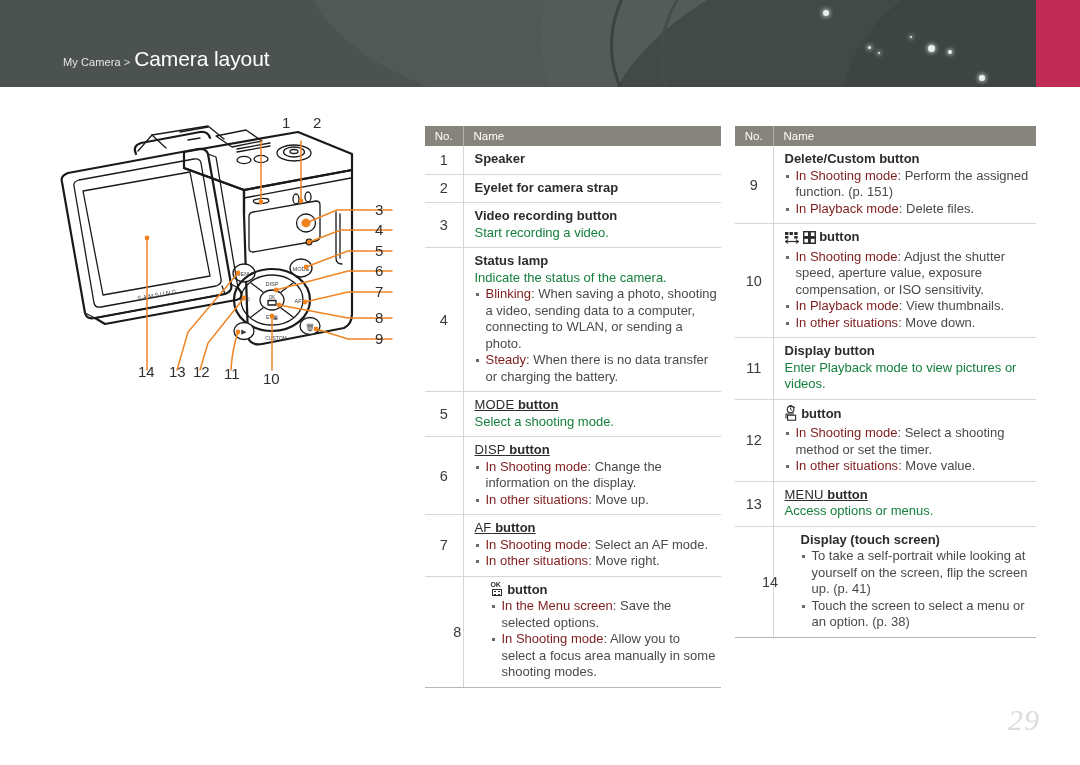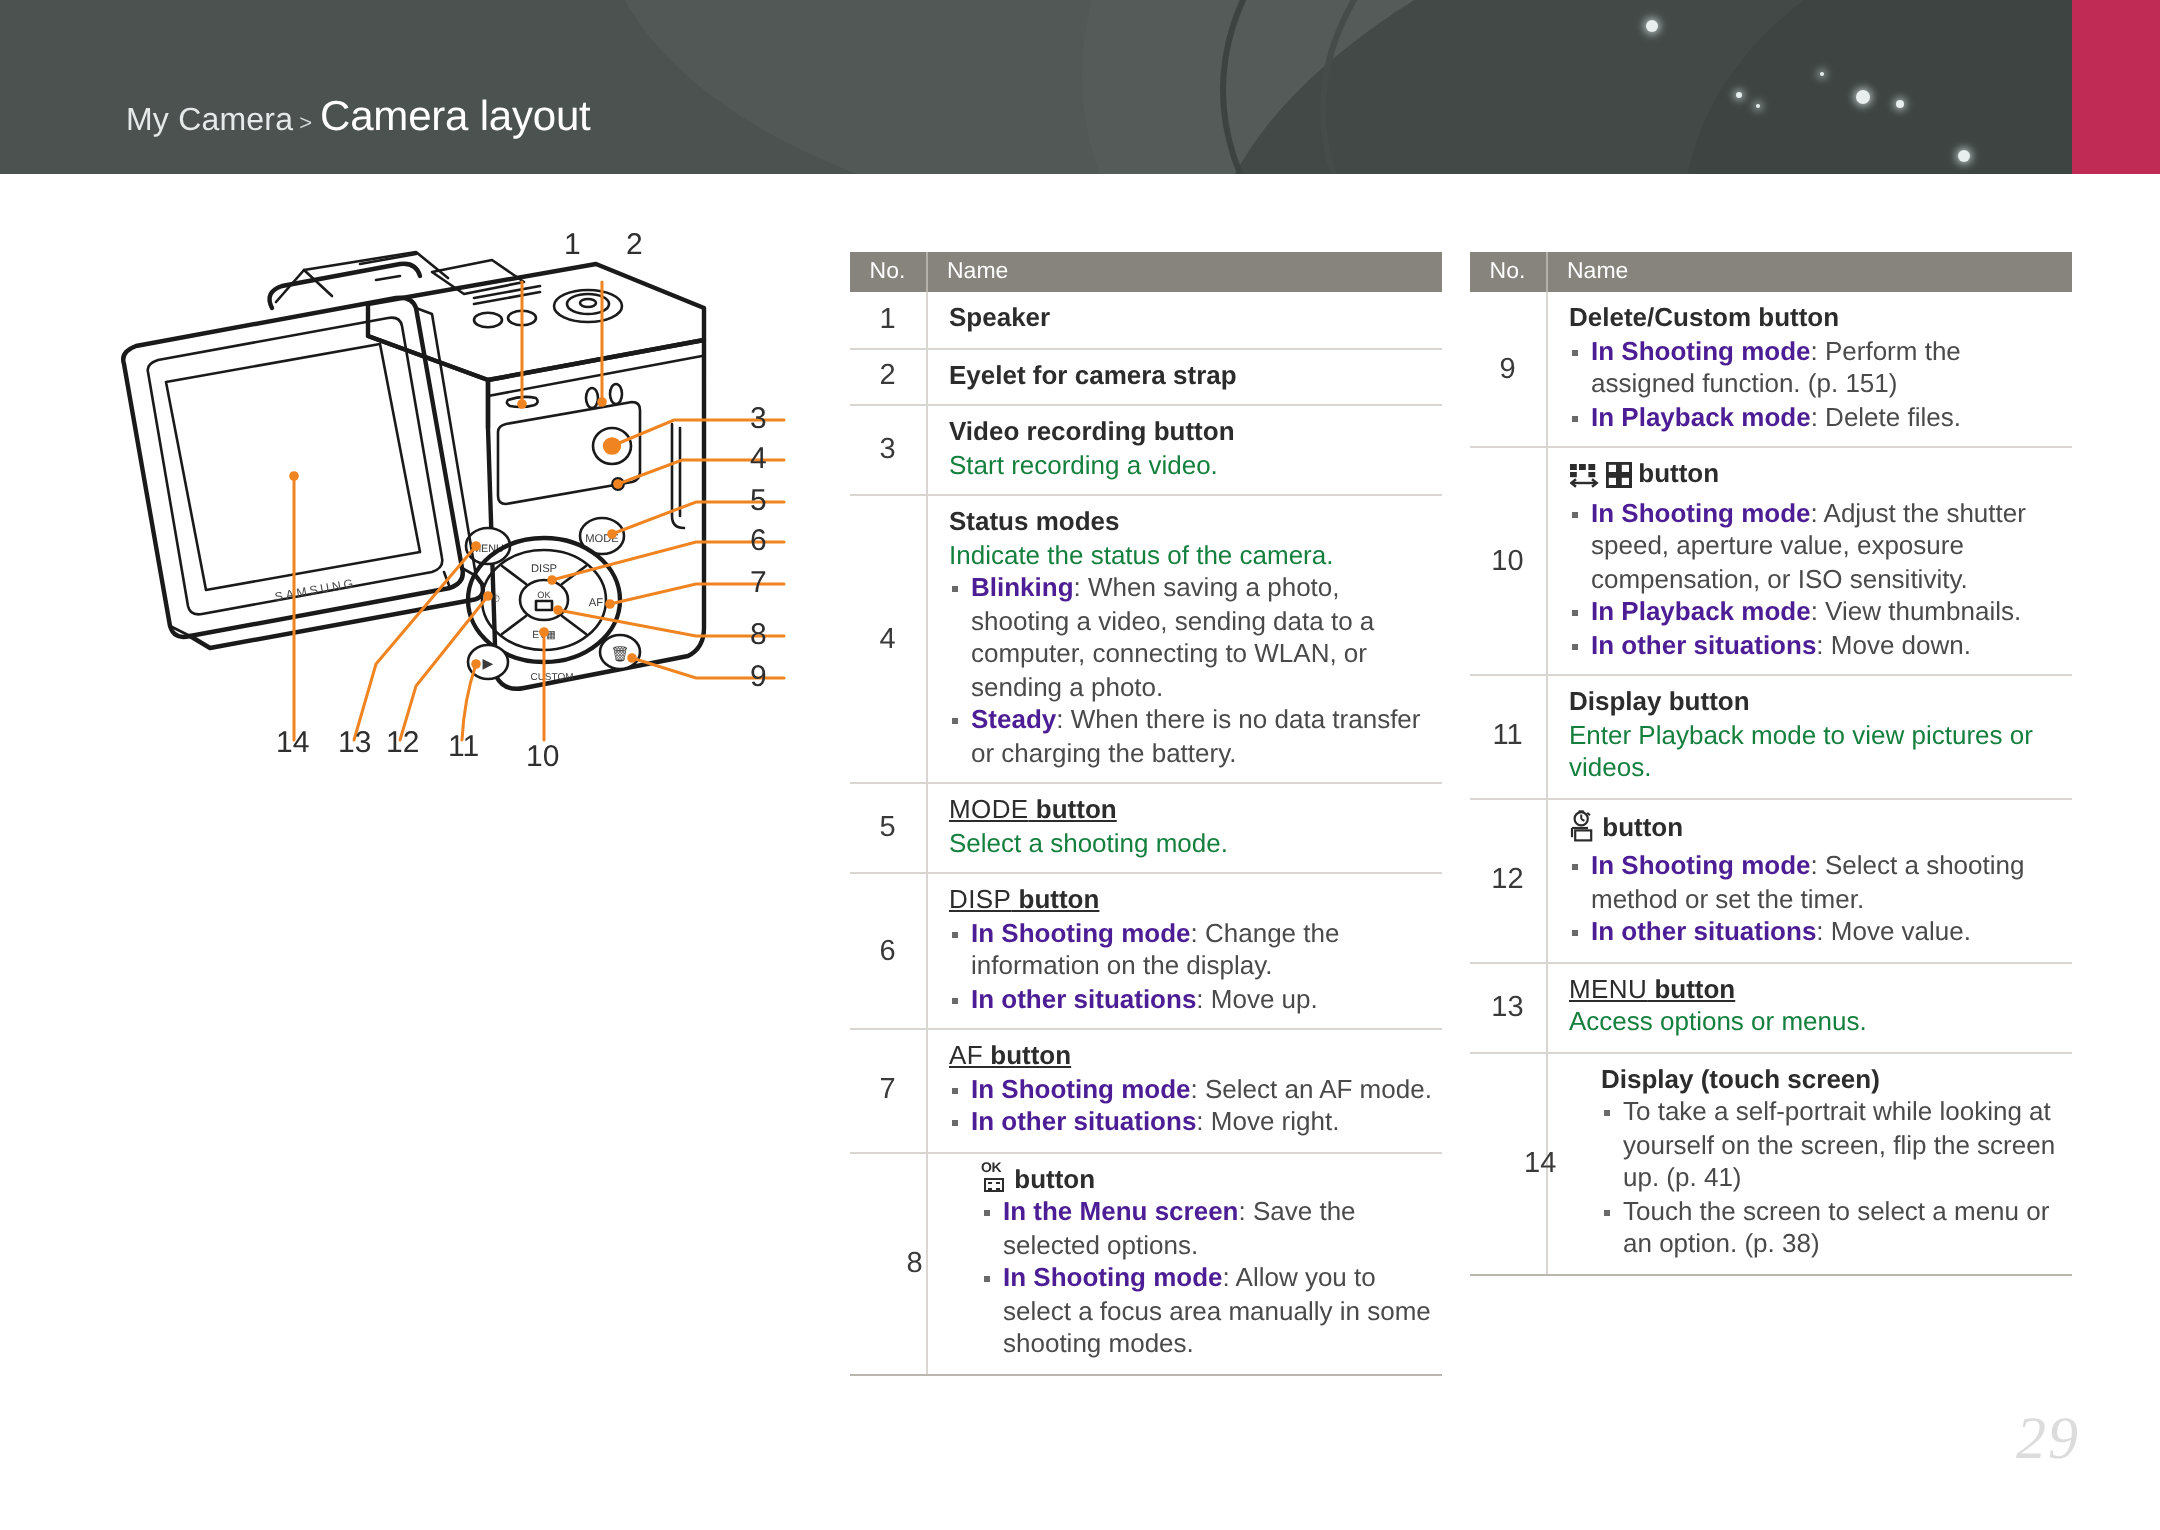--- a/index.html
+++ b/index.html
@@ -60,21 +60,21 @@
     position: absolute; left: 0; top: 87px;
     width: 1080px; height: 3px;
     background: #ffffff;
   }
   #breadcrumb {
     position: absolute; left: 63px; top: 47px;
     white-space: nowrap;
     color: #ffffff;
   }
   #breadcrumb .crumb-parent {
-    font-size: 16px; letter-spacing: .1px; color: #e6e9e9;
+    font-size: 11px; letter-spacing: .1px; color: #e6e9e9;
   }
   #breadcrumb .crumb-sep {
     font-size: 11px; color: #d4d9d9; margin: 0 4px 0 3px;
   }
   #breadcrumb .crumb-title {
     font-size: 21px; color: #ffffff; letter-spacing: -.1px;
   }
 
   
   #illustration {
@@ -142,21 +142,21 @@
     padding-left: 11px;
     color: #4a4a4a;
   }
   ul.nm-list li::before {
     content: "";
     position: absolute;
     left: 1px; top: 7px;
     width: 3px; height: 3px;
     background: #6a6a6a;
   }
-  ul.nm-list li b { color: #4c1d95; font-weight: bold; text-align: right; }
+  ul.nm-list li b { color: #7f1d1d; font-weight: normal; text-align: right; }
 
   
   .camfont {
     font-family: "Liberation Sans Narrow", "Liberation Sans", sans-serif;
     letter-spacing: .2px;
     font-weight: normal;
     color: #2c2c2c;
   }
 
   
@@ -406,21 +406,21 @@
           <td class="cell-no">3</td>
           <td class="cell-name">
             <span class="nm-title">Video recording button</span>
             <span class="nm-desc">Start recording a video.</span>
           </td>
         </tr>
 
         <tr>
           <td class="cell-no">4</td>
           <td class="cell-name">
-            <span class="nm-title">Status modes</span>
+            <span class="nm-title">Status lamp</span>
             <span class="nm-desc">Indicate the status of the camera.</span>
             <ul class="nm-list">
               <li><b>Blinking</b><span>: When saving a photo, shooting a video, sending data to a computer, connecting to WLAN, or sending a photo.</span></li>
               <li><b>Steady</b><span>: When there is no data transfer or charging the battery.</span></li>
             </ul>
           </td>
         </tr>
 
         <tr>
           <td class="cell-no">5</td>

